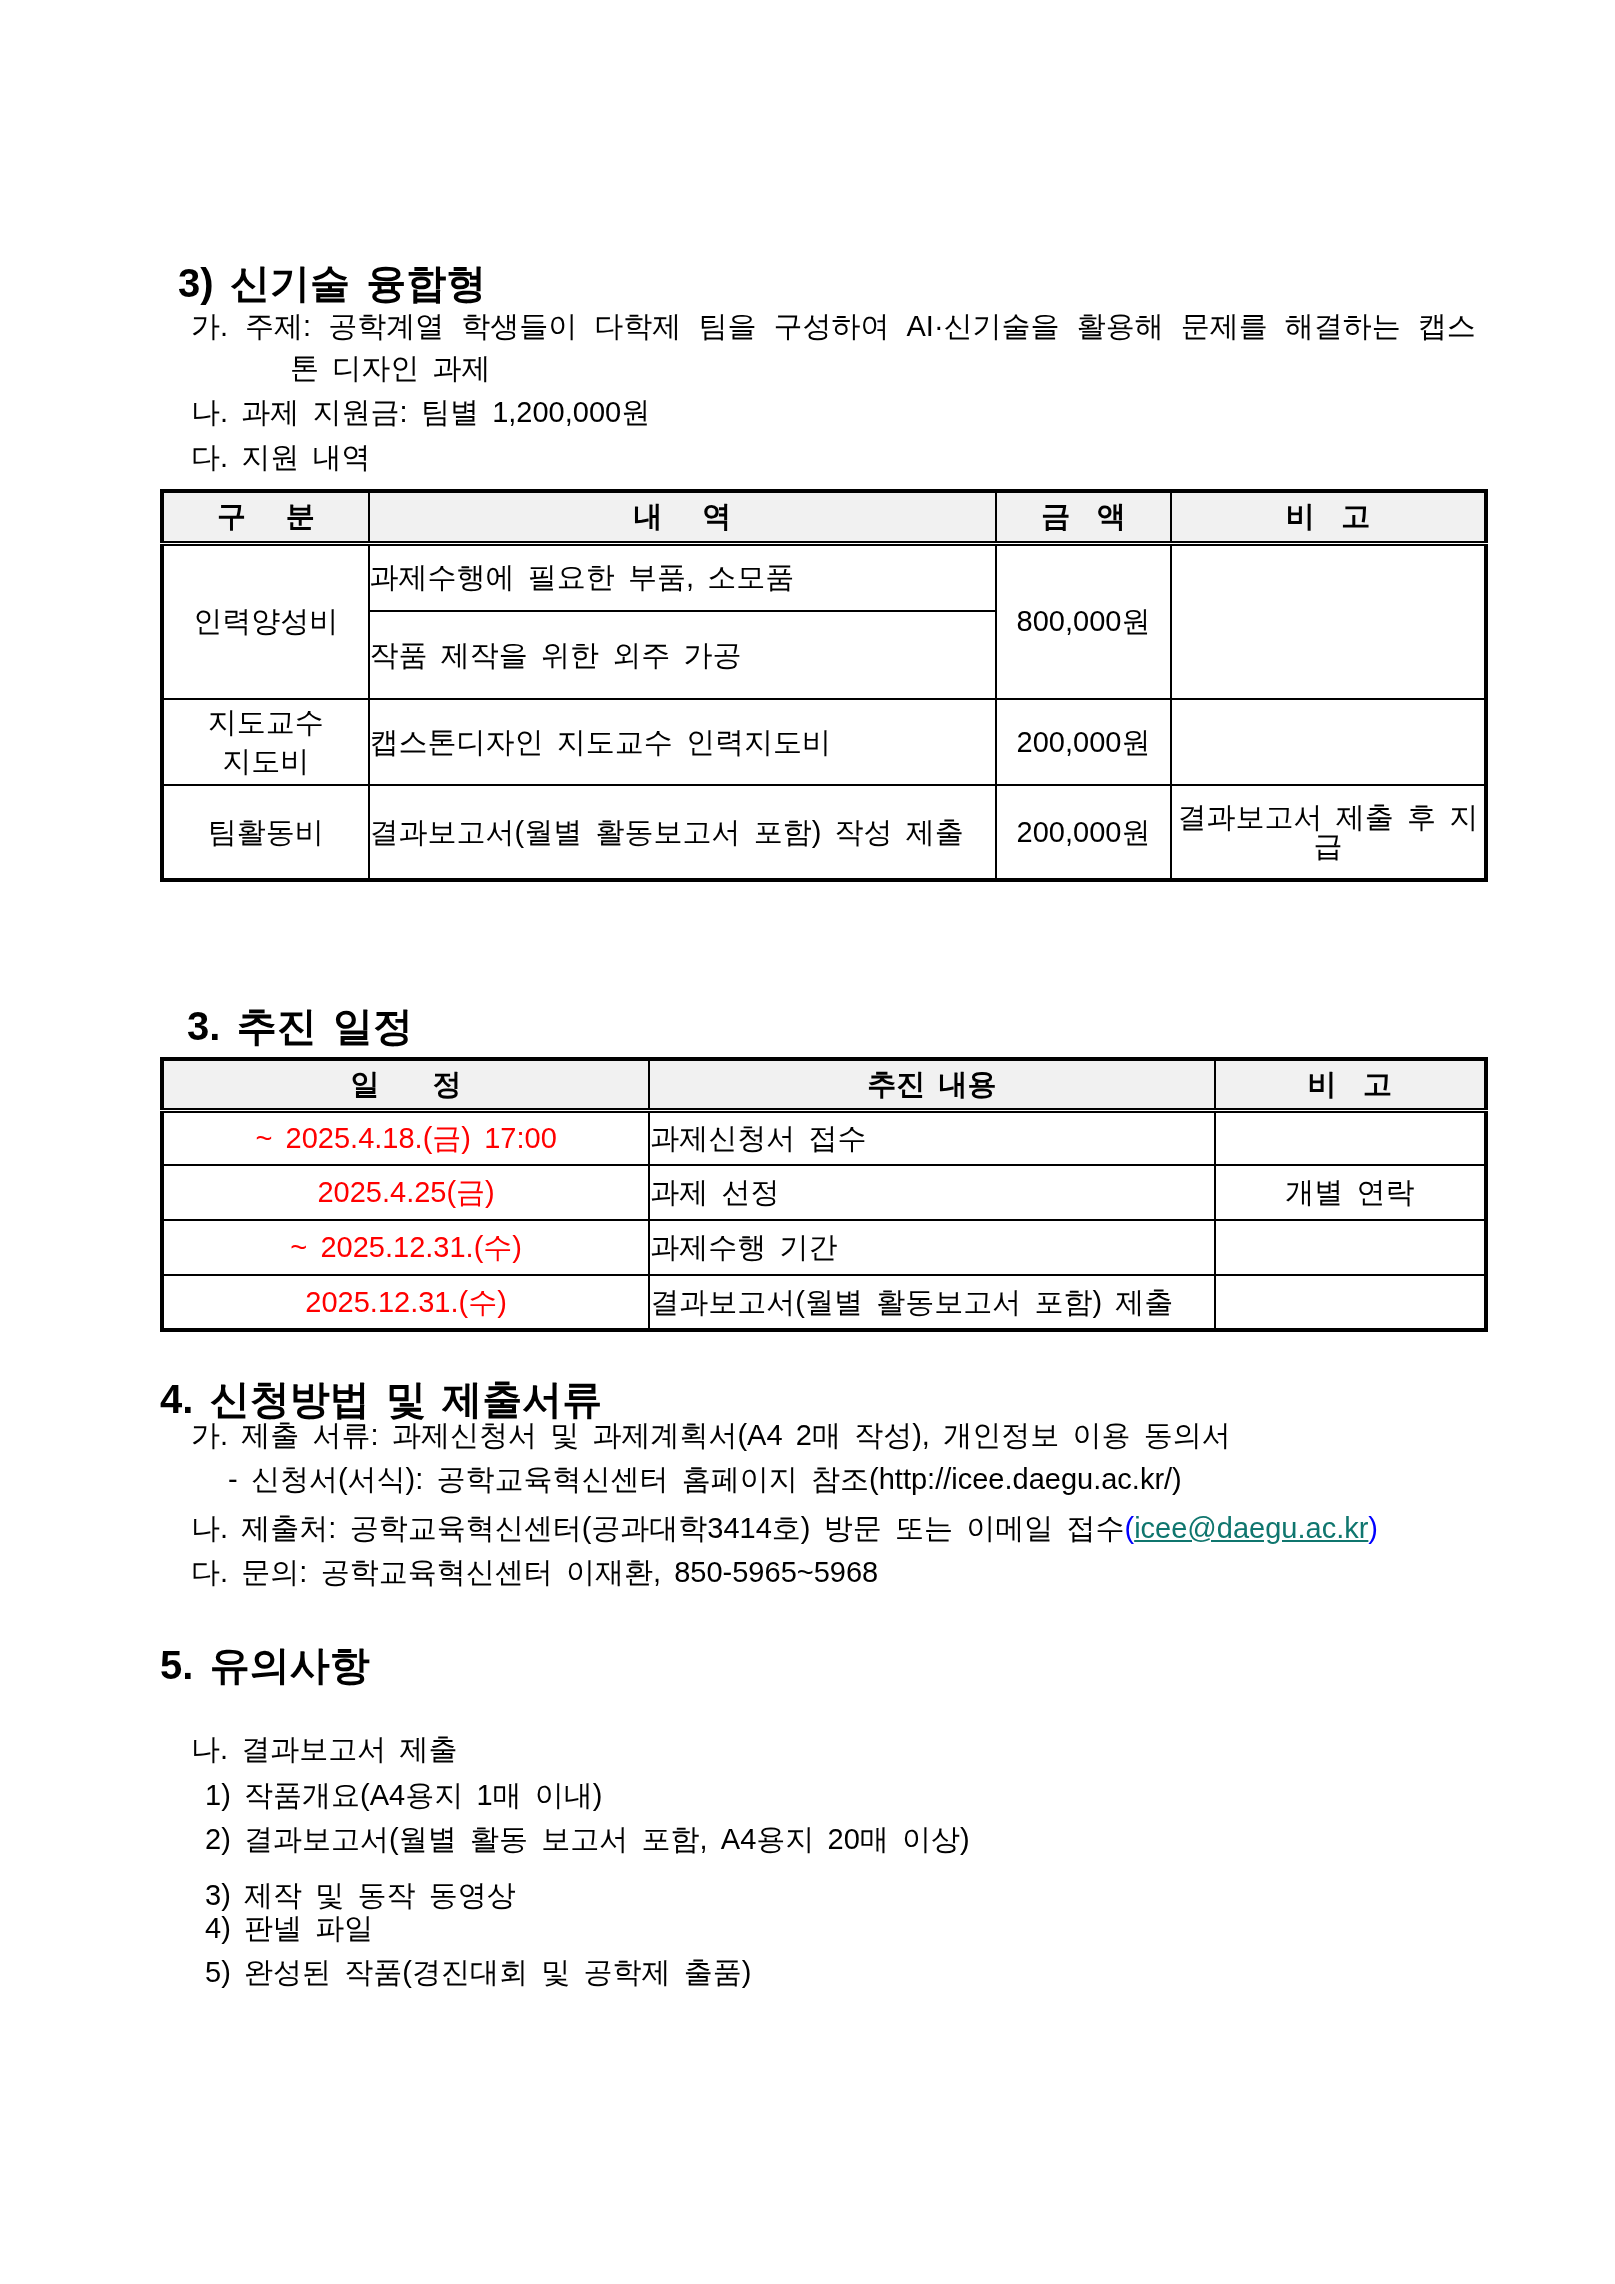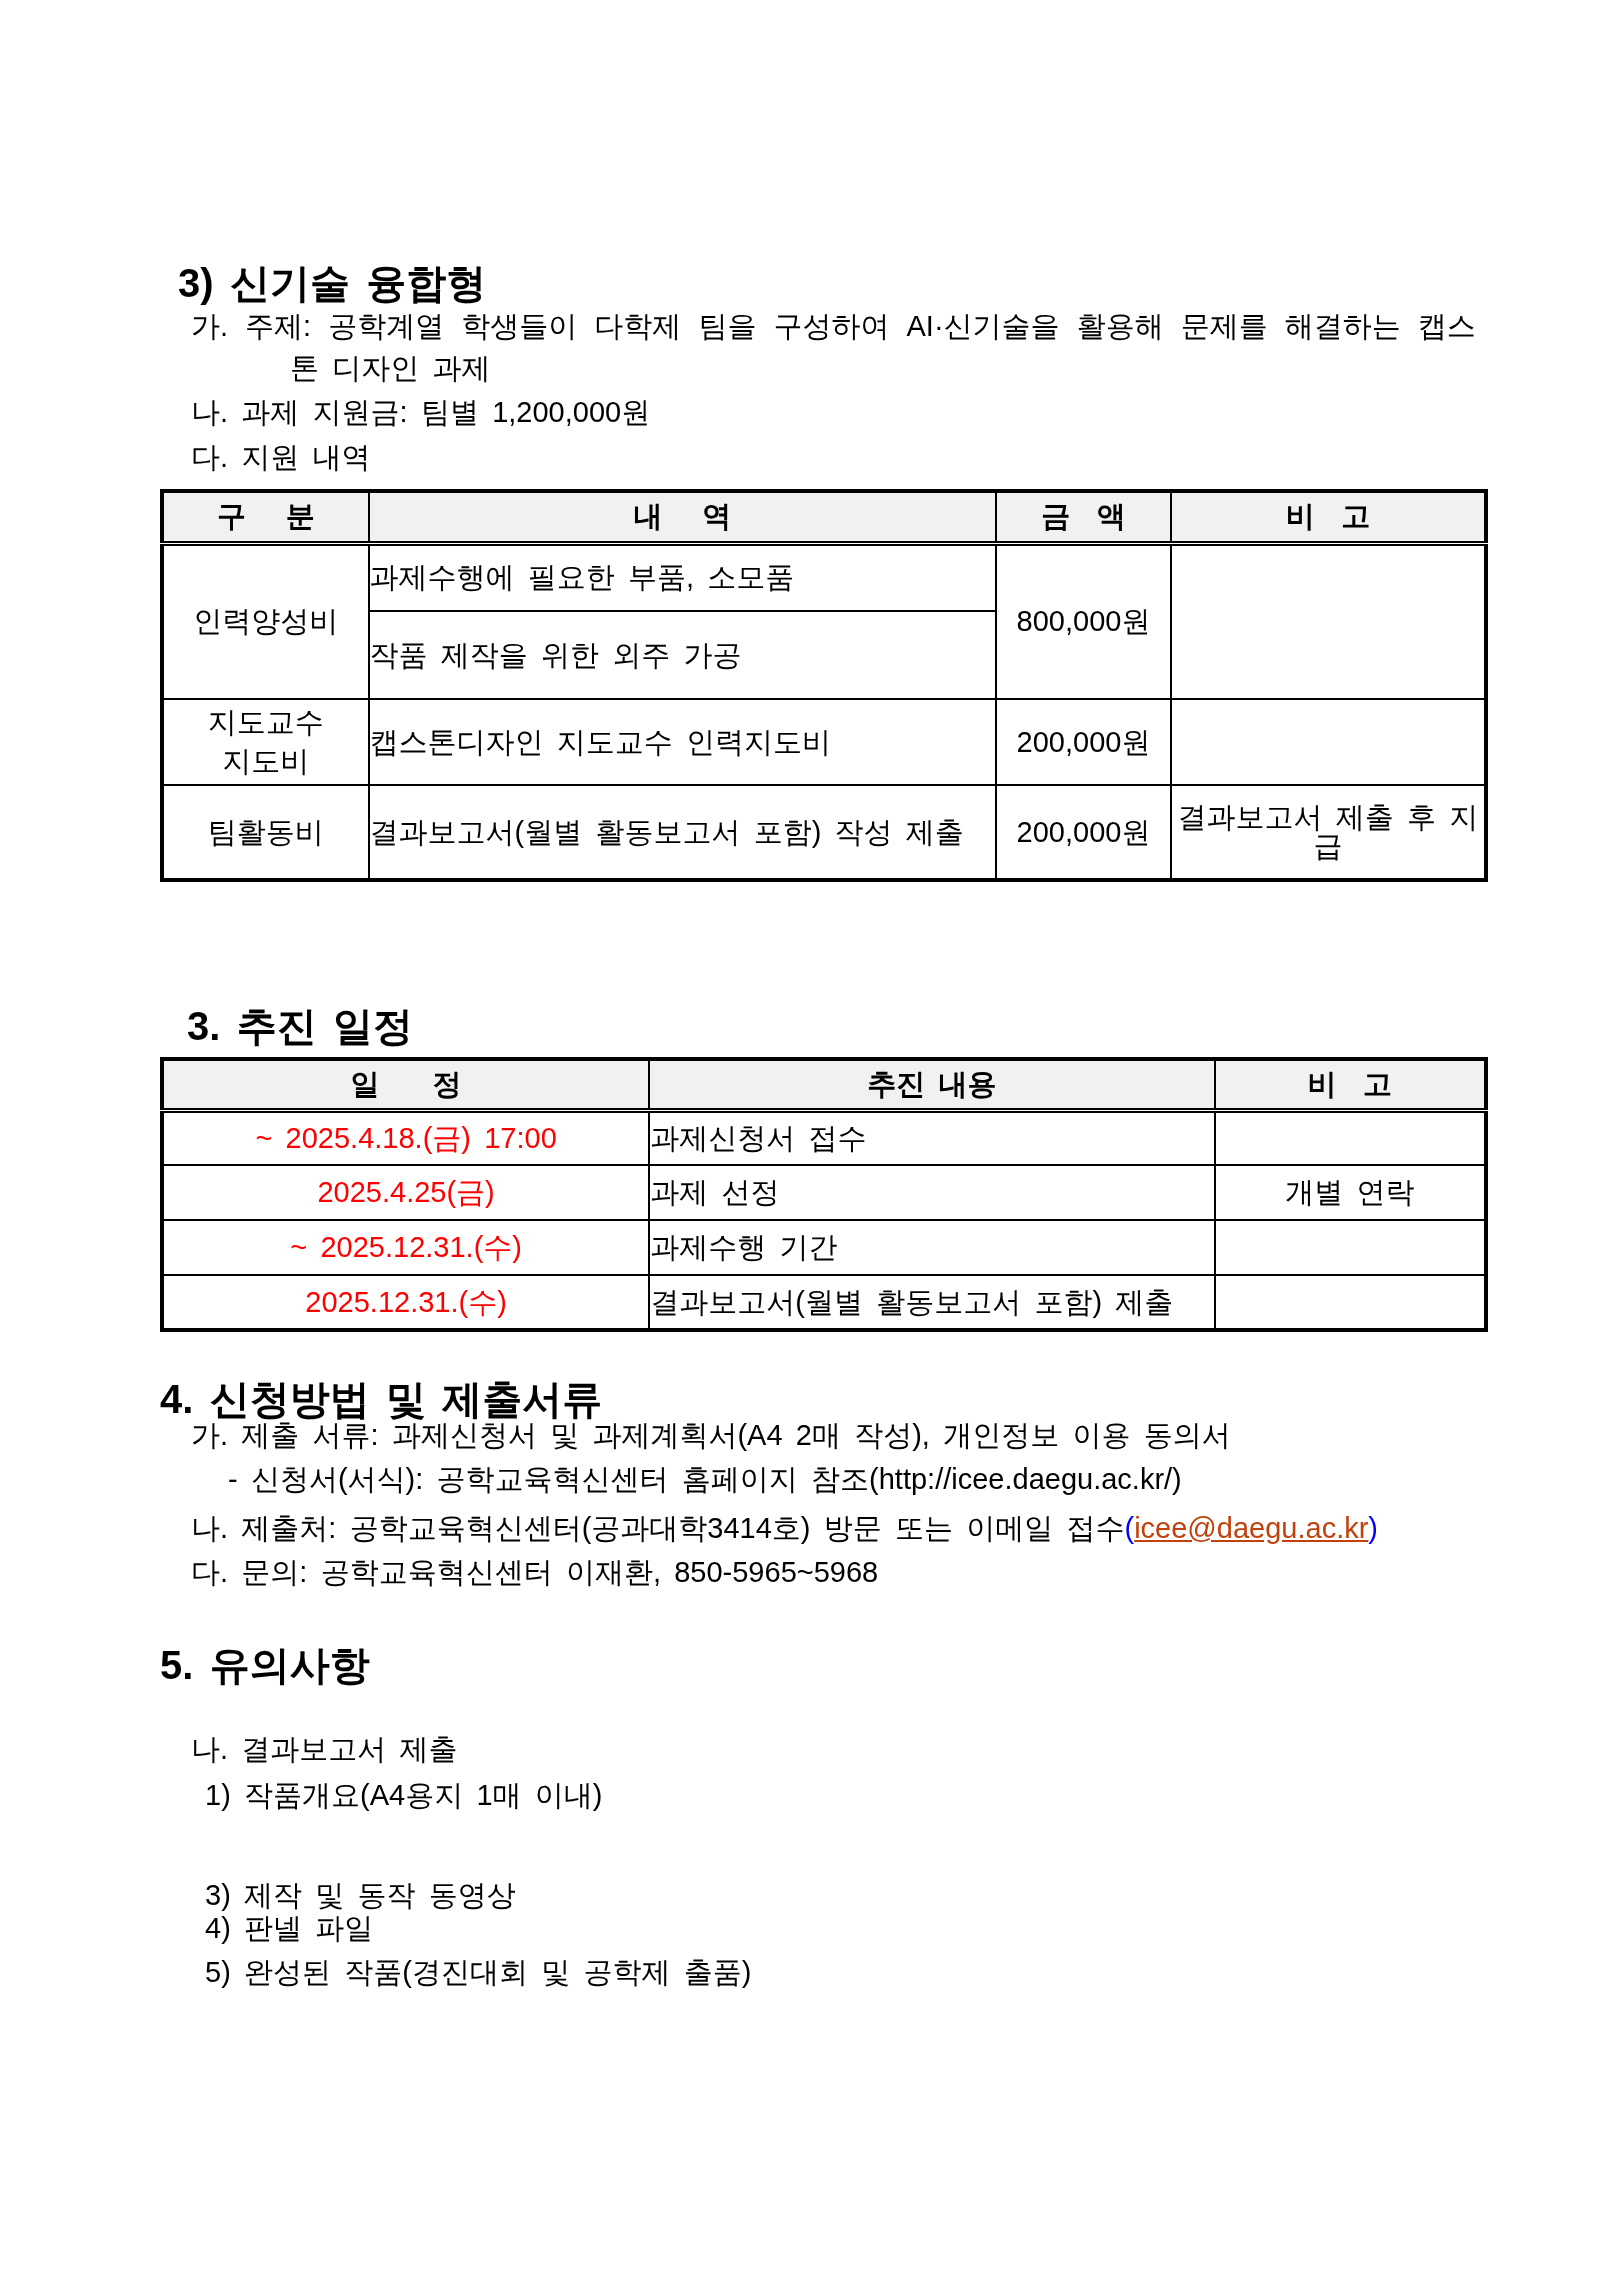--- a/index.html
+++ b/index.html
@@ -34,21 +34,21 @@
     font-weight:bold;
     text-align:center;
     white-space:pre;
     border-bottom:5.2px double #000;
   }
   td.c{text-align:center;}
   td.l{text-align:left;padding-left:15.6px;}
   td.sub{border-top:2.6px solid #8f8f8f;}
   .red{color:#ff0000;}
   .twoline span{display:block;line-height:1.35;text-align:center;}
-  a.email{color:#c2410c;text-decoration:underline;cursor:pointer;text-align:center;}
+  a.email{color:#0f766e;text-decoration:underline;cursor:pointer;text-align:center;}
   .blueparen{color:#0000ff;text-decoration:none;}
 </style>
 </head>
 <body>
 
 <div class="page">
 
   <div class="abs bold" style="left:178px;top:263px;">3) 신기술 융합형</div>
   <div class="abs stretch" style="left:191px;top:312px;">가. 주제: 공학계열 학생들이 다학제 팀을 구성하여 AI·신기술을 활용해 문제를 해결하는 캡스</div>
   <div class="abs" style="left:290px;top:354px;">톤 디자인 과제</div>
@@ -135,18 +135,19 @@
 
   <div class="abs bold" style="left:160px;top:1379px;">4. 신청방법 및 제출서류</div>
   <div class="abs" style="left:191px;top:1421px;">가. 제출 서류: 과제신청서 및 과제계획서(A4 2매 작성), 개인정보 이용 동의서</div>
   <div class="abs" style="left:228px;top:1465px;">- 신청서(서식): 공학교육혁신센터 홈페이지 참조(http://icee.daegu.ac.kr/)</div>
   <div class="abs" style="left:191px;top:1514px;"><span>나. 제출처: 공학교육혁신센터(공과대학3414호) 방문 또는 이메일 접수</span><span class="blueparen">(</span><a class="email">icee@daegu.ac.kr</a><span class="blueparen">)</span></div>
   <div class="abs" style="left:191px;top:1558px;">다. 문의: 공학교육혁신센터 이재환, 850-5965~5968</div>
 
   <div class="abs bold" style="left:160px;top:1645px;">5. 유의사항</div>
   <div class="abs" style="left:191px;top:1735px;">나. 결과보고서 제출</div>
   <div class="abs" style="left:205px;top:1781px;">1) 작품개요(A4용지 1매 이내)</div>
+  <div class="abs" style="left:205px;top:1825px;">2) 결과보고서(월별 활동 보고서 포함, A4용지 20매 이상)</div>
   <div class="abs" style="left:205px;top:1869px;margin-top:12px;">3) 제작 및 동작 동영상</div>
   <div class="abs" style="left:205px;top:1914px;">4) 판넬 파일</div>
   <div class="abs" style="left:205px;top:1958px;">5) 완성된 작품(경진대회 및 공학제 출품)</div>
 
 </div>
 
 
 </body></html>

